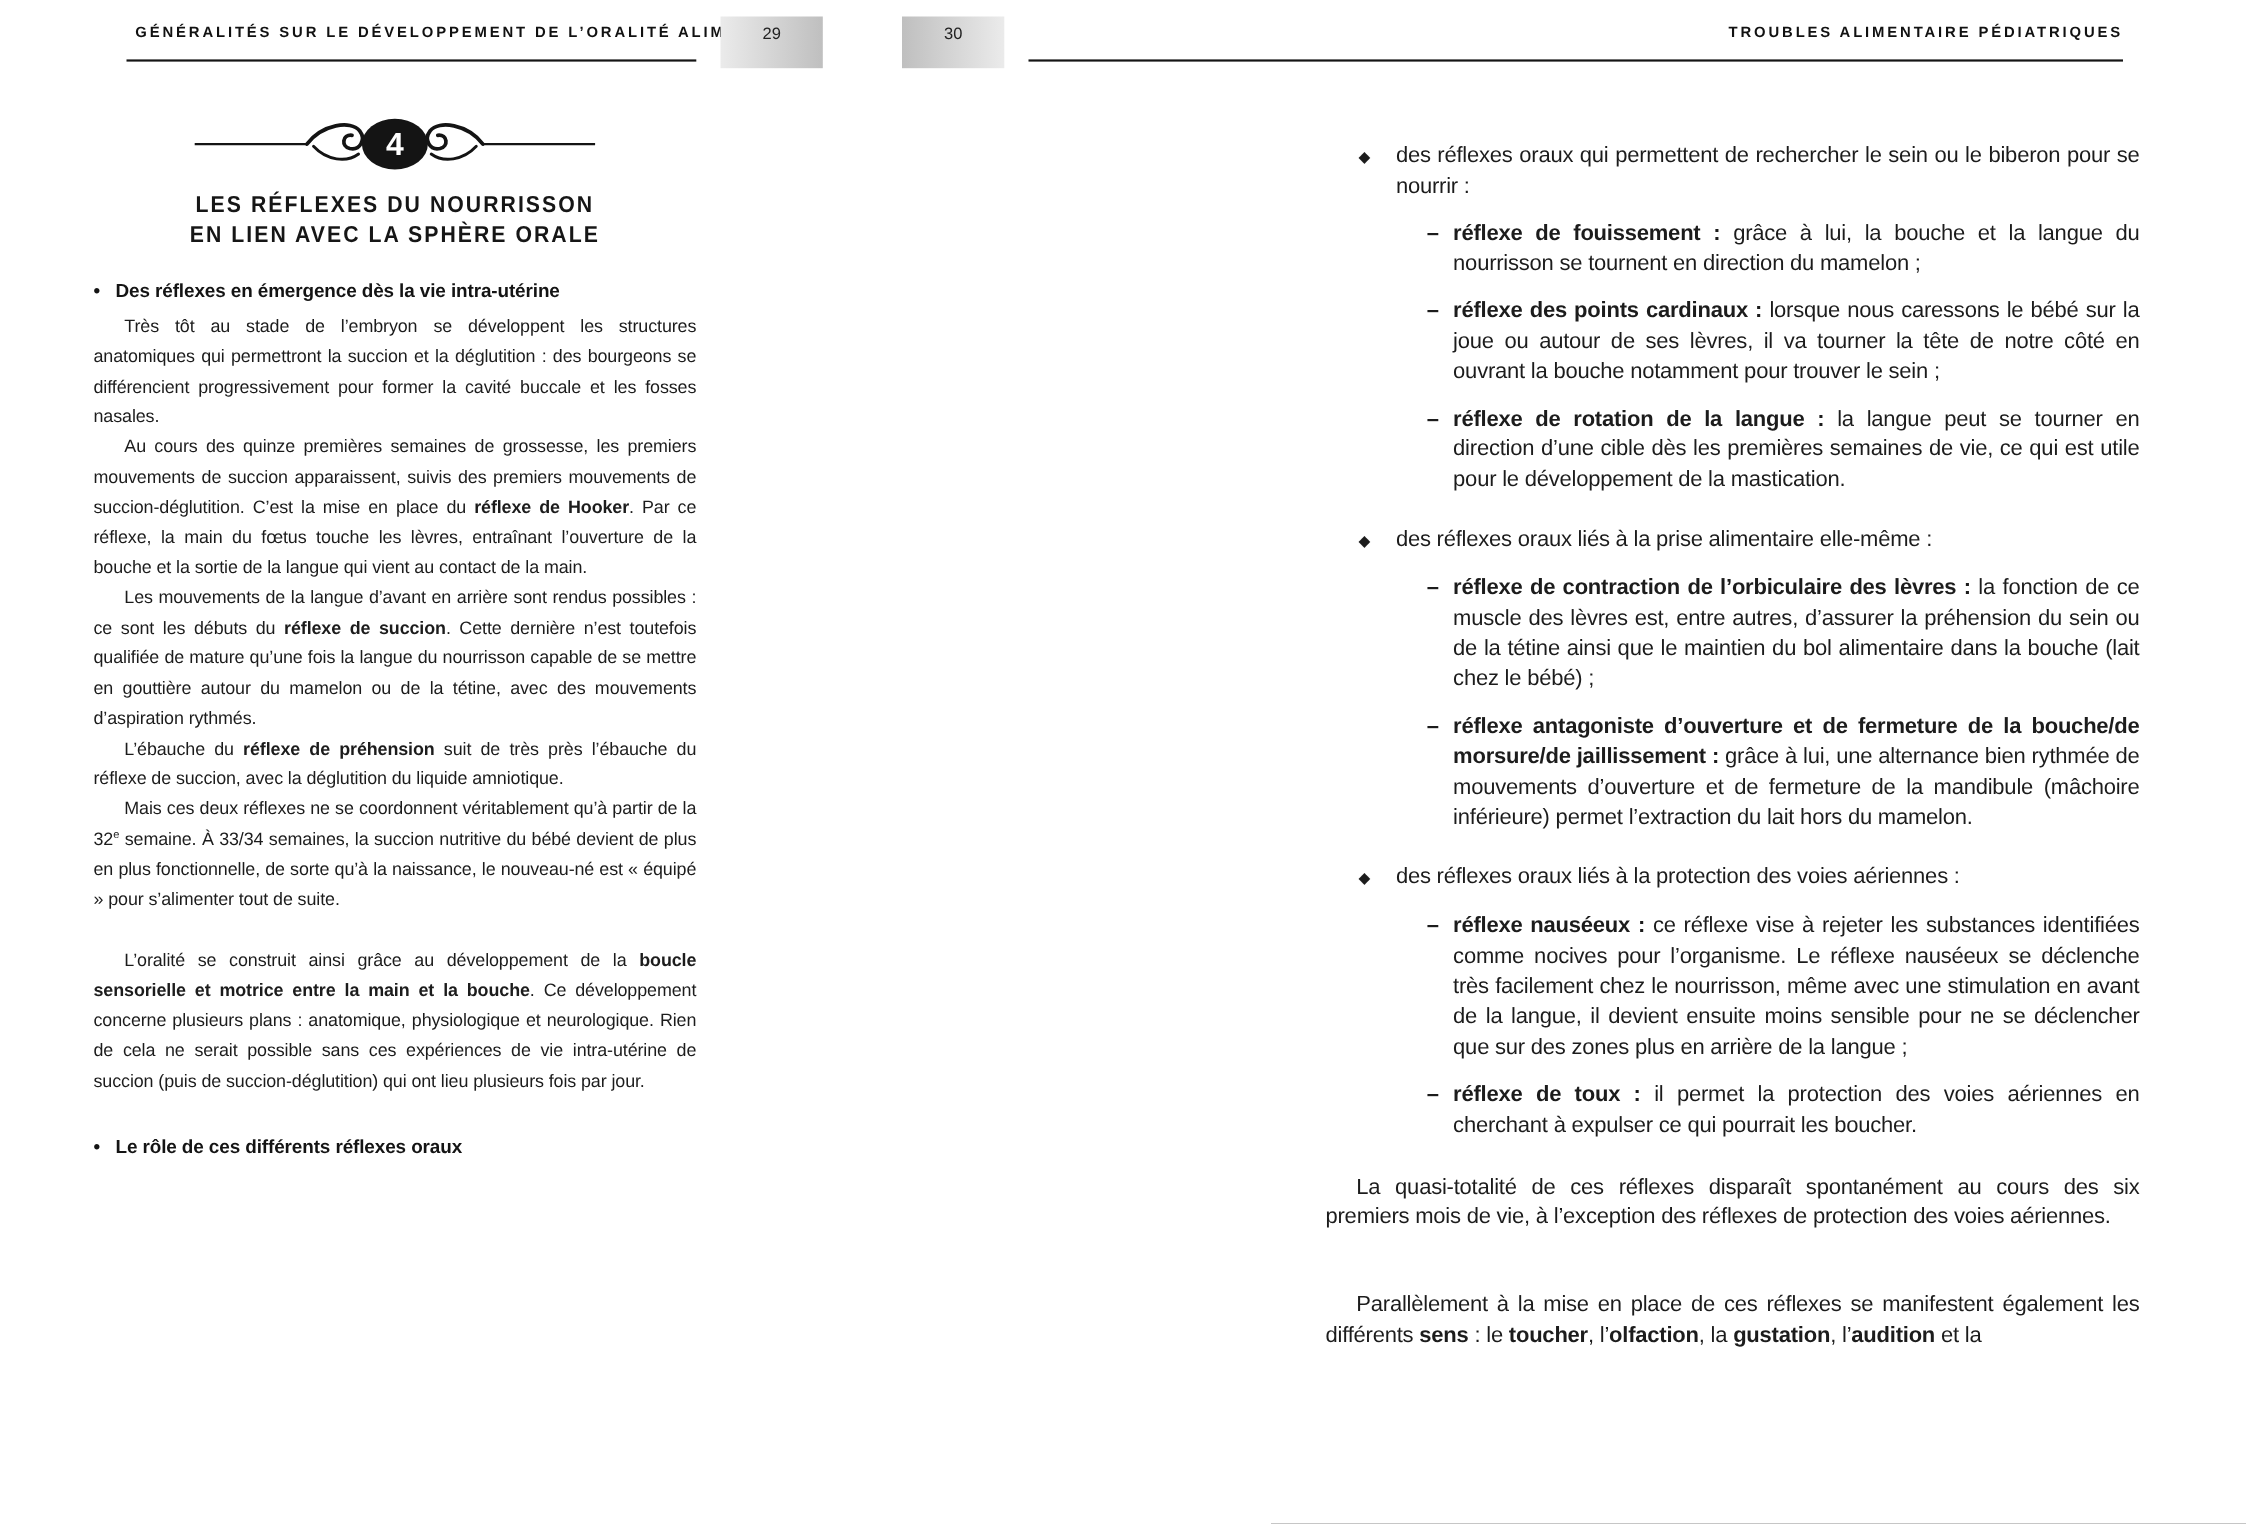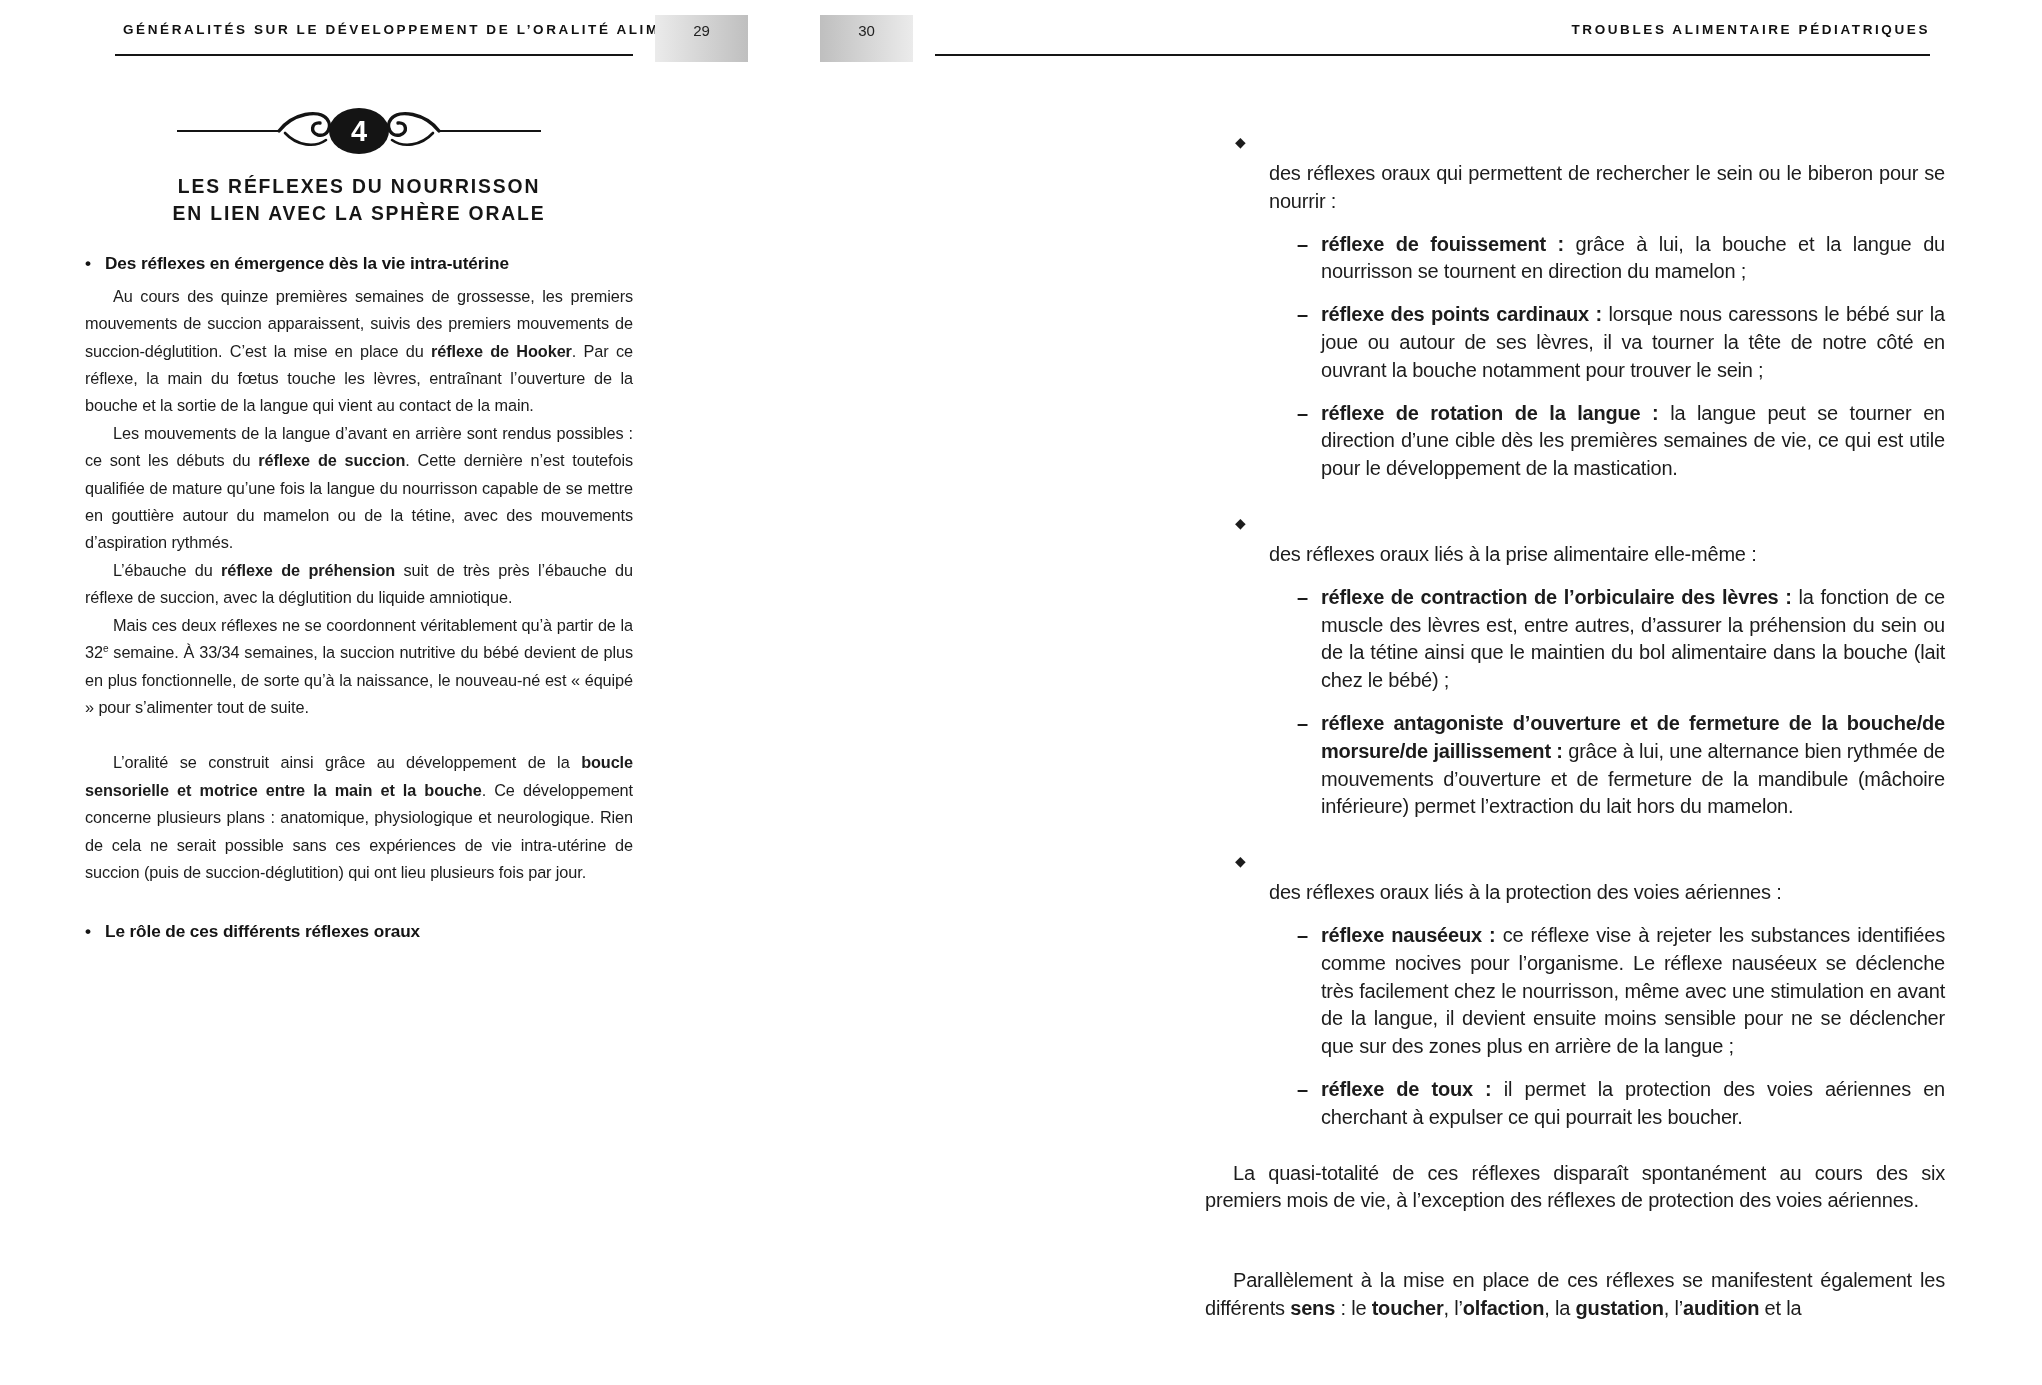--- a/index.html
+++ b/index.html
@@ -59,21 +59,21 @@
   .sec-heading.space-before{margin-top:32px;}
   .sec-heading .txt{text-align:left;}
 
   .para .txt{text-indent:28px;}
   .para.space-before{margin-top:28px;}
   .para.space-before-xl{margin-top:52px;}
 
   .diamond{display:flex;margin-left:30px;margin-top:26px;}
   .blocks .blk:first-child{margin-top:0;}
   .diamond .marker{flex:none;width:34px;font-size:14px;padding-top:1px;}
-  .diamond .txt{flex:1;margin-top:32px;}
+  .diamond .txt{flex:1;}
 
   .dash{display:flex;margin-left:92px;margin-top:15px;}
   .dash .marker{flex:none;width:24px;font-weight:700;}
   .dash .txt{flex:1;}
 </style>
 </head>
 <body>
 
 <div class="canvas">
 
@@ -105,20 +105,23 @@
       </svg>
     </div>
 
     <div class="chapter-title">LES RÉFLEXES DU NOURRISSON</div>
     <div class="chapter-title">EN LIEN AVEC LA SPHÈRE ORALE</div>
 
     <div class="blocks">
         <div class="blk sec-heading">
           <span class="marker">•</span>
           <div class="txt"><span class="b">Des réflexes en émergence dès la vie intra-utérine</span></div>
+        </div>
+        <div class="blk para">
+          <p class="txt"><span>Très tôt au stade de l’embryon se développent les structures anatomiques qui permettront la succion et la déglutition : des bourgeons se différencient progressivement pour former la cavité buccale et les fosses nasales.</span></p>
         </div>
         <div class="blk para">
           <p class="txt"><span>Au cours des quinze premières semaines de grossesse, les premiers mouvements de succion apparaissent, suivis des premiers mouvements de succion-déglutition. C’est la mise en place du </span><span class="b">réflexe de Hooker</span><span>. Par ce réflexe, la main du fœtus touche les lèvres, entraînant l’ouverture de la bouche et la sortie de la langue qui vient au contact de la main.</span></p>
         </div>
         <div class="blk para">
           <p class="txt"><span>Les mouvements de la langue d’avant en arrière sont rendus possibles : ce sont les débuts du </span><span class="b">réflexe de succion</span><span>. Cette dernière n’est toutefois qualifiée de mature qu’une fois la langue du nourrisson capable de se mettre en gouttière autour du mamelon ou de la tétine, avec des mouvements d’aspiration rythmés.</span></p>
         </div>
         <div class="blk para">
           <p class="txt"><span>L’ébauche du </span><span class="b">réflexe de préhension</span><span> suit de très près l’ébauche du réflexe de succion, avec la déglutition du liquide amniotique.</span></p>
         </div>

